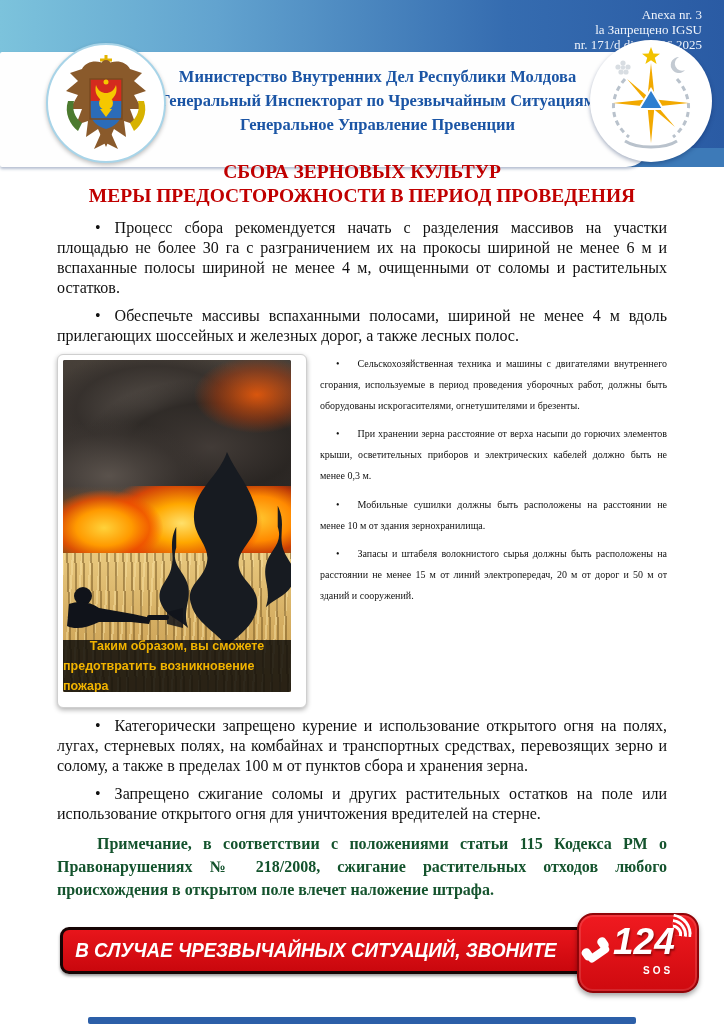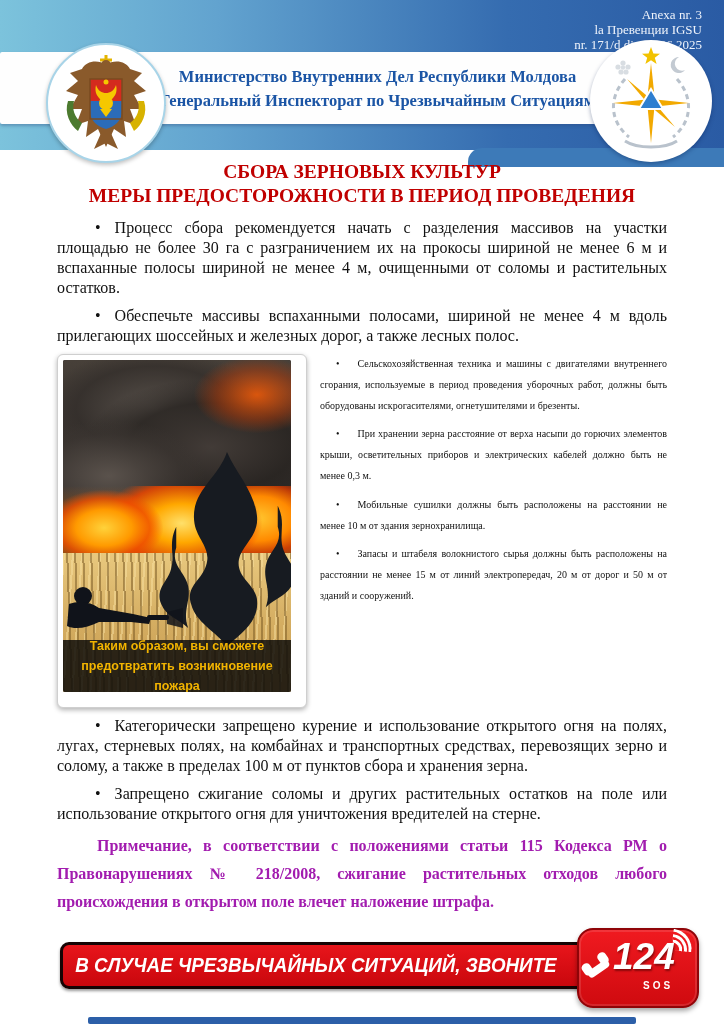--- a/index.html
+++ b/index.html
@@ -5,42 +5,42 @@
   html,body{margin:0;padding:0;background:#9a9a9a;}
   .page{position:relative;width:724px;height:1024px;background:#ffffff;overflow:hidden;
         font-family:"Liberation Serif", serif;color:#111;}
   
   .band{position:absolute;left:0;top:0;width:724px;height:150px;
         background:linear-gradient(90deg,#7cc3dc 0%,#62a3cf 30%,#356cb0 70%,#2a5ba4 100%);}
   .annex{position:absolute;top:7px;right:22px;text-align:right;color:#eef3fb;
          font-size:13px;line-height:15px;}
   .swoosh{position:absolute;left:468px;top:148px;width:256px;height:19px;
           background:#3d7ab8;border-top-left-radius:14px;}
-  .card{position:absolute;left:0;top:52px;width:650px;height:72px;background:#fefefe;
+  .card{position:absolute;left:0;top:52px;width:650px;height:115px;background:#fefefe;
         border-radius:2px 24px 24px 2px;box-shadow:0 2px 3px rgba(40,70,120,.35);}
   .ministry{position:absolute;left:150px;right:45px;top:13px;text-align:center;
             color:#1b55a5;font-weight:bold;font-size:16.5px;line-height:24px;}
   .logo{position:absolute;border-radius:50%;background:#fff;display:flex;align-items:center;justify-content:center;}
   .logo-left{left:46px;top:43px;width:116px;height:116px;border:2px solid #a8d4e8;box-shadow:0 2px 4px rgba(0,0,0,.25);}
   .logo-right{left:590px;top:40px;width:122px;height:122px;box-shadow:0 2px 4px rgba(0,30,80,.35);}
   
   .content{position:absolute;left:57px;top:154px;width:610px;}
   .title{color:#c00000;font-weight:bold;font-size:19.5px;line-height:24px;text-align:center;margin:6px 0 10px 0;}
   p.b{font-size:16px;line-height:20px;text-align:justify;margin:8px 0 8px 0;text-indent:38px;}
   p.b .dot{margin-right:14px;}
   .cols{display:flex;gap:13px;margin:2px 0 0 0;}
   .rightcol{flex:1;}
   .rightcol p.b{font-size:10px;line-height:20.8px;text-indent:16px;margin:0 0 8px 0;}
   .rightcol p.b .dot{margin-right:18px;}
   .wide{margin-top:4px;}
-  .note{color:#a21caf;font-weight:bold;font-size:16px;line-height:28px;text-align:justify;
+  .note{color:#14532d;font-weight:bold;font-size:16px;line-height:23px;text-align:justify;
         text-indent:40px;margin:4px 0 0 0;}
   
   .photo{width:238px;height:342px;flex:0 0 238px;background:#fff;border:1px solid #cfcfcf;
-         border-radius:6px;padding:5px;box-shadow:0 2px 5px rgba(0,0,0,.3);text-align:center;}
+         border-radius:6px;padding:5px;box-shadow:0 2px 5px rgba(0,0,0,.3);}
   .photo-in{position:relative;width:228px;height:332px;overflow:hidden;border-radius:2px;background:#2c2826;}
   .smoke{position:absolute;left:0;top:0;width:100%;height:58%;
     background:
       radial-gradient(90px 55px at 85% 18%,rgba(235,90,10,.9) 0%,rgba(180,60,10,.5) 45%,transparent 70%),
       radial-gradient(120px 70px at 20% 60%,#5a524c 0%,rgba(60,54,50,.6) 60%,transparent 80%),
       radial-gradient(150px 80px at 65% 45%,#423b37 0%,rgba(40,36,33,.8) 55%,transparent 85%),
       radial-gradient(130px 70px at 40% 25%,#57504a 0%,rgba(50,45,42,.7) 60%,transparent 85%),
       linear-gradient(180deg,#474039 0%,#332e2b 55%,#201d1b 100%);}
   .flames{position:absolute;left:0;top:38%;width:100%;height:28%;
     background:
@@ -82,29 +82,30 @@
               background:#2c5fa8;border-radius:2px;}
 </style>
 </head>
 <body>
 
 <div class="page">
 
   <div class="band"></div>
   <div class="annex">
     <div>Anexa nr. 3</div>
-    <div>la Превенции IGSU</div>
+    <div>la Запрещено IGSU</div>
     <div>nr. 171/d din 13.06.2025</div>
   </div>
   <div class="swoosh"></div>
 
   <div class="card">
     <div class="ministry">
       <div>Министерство Внутренних Дел Республики Молдова</div>
       <div>Генеральный Инспекторат по Чрезвычайным Ситуациям</div>
+      <div>Генеральное Управление Превенции</div>
     </div>
   </div>
 
   <div class="logo logo-left">
     <svg width="100" height="104" viewBox="0 0 100 104">
       <g fill="#8a5a2b">
         <path d="M50 14 C42 8 30 10 26 18 L14 22 L22 30 L10 40 L22 44 L14 58 L26 58 L20 74 L32 70 L30 86 L42 78 L50 96 L58 78 L70 86 L68 70 L80 74 L74 58 L86 58 L78 44 L90 40 L78 30 L86 22 L74 18 C70 10 58 8 50 14 Z"></path>
         <path d="M46 80 L38 98 L50 92 L62 98 L54 80 Z"></path>
       </g>
       <path d="M50 4 L50 16 M44 9 L56 9" stroke="#e3b400" stroke-width="3"></path>

